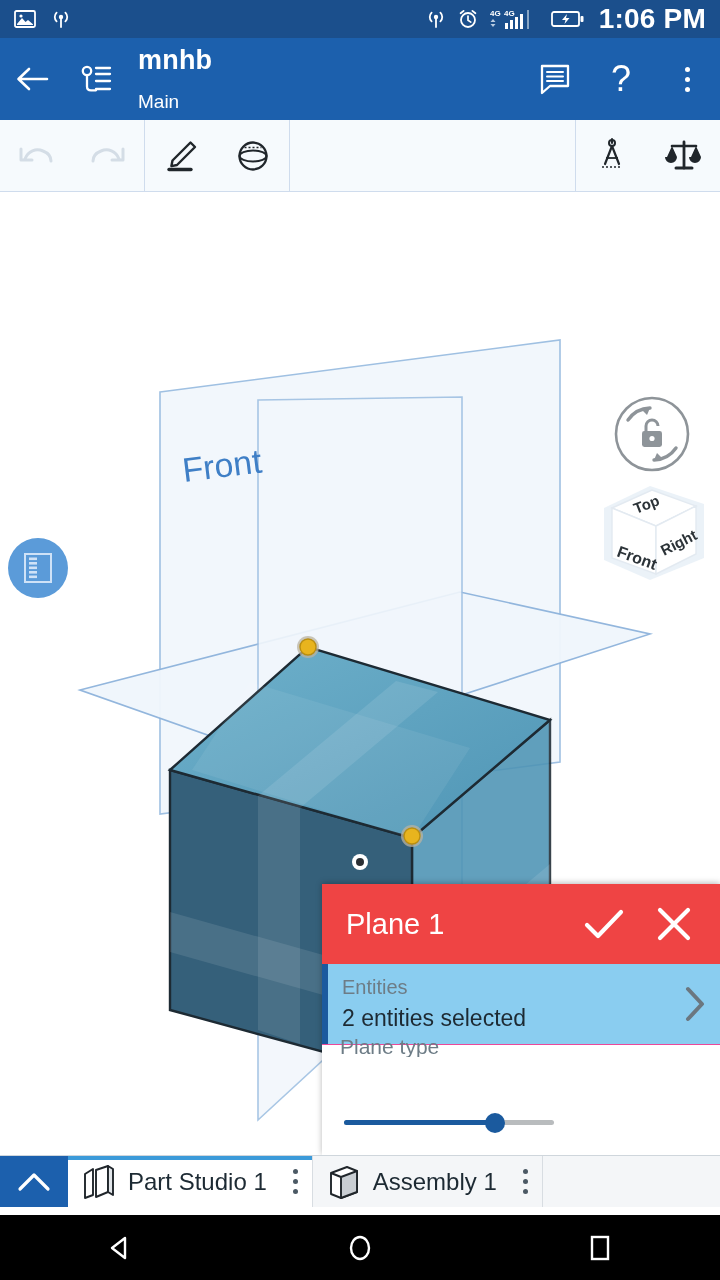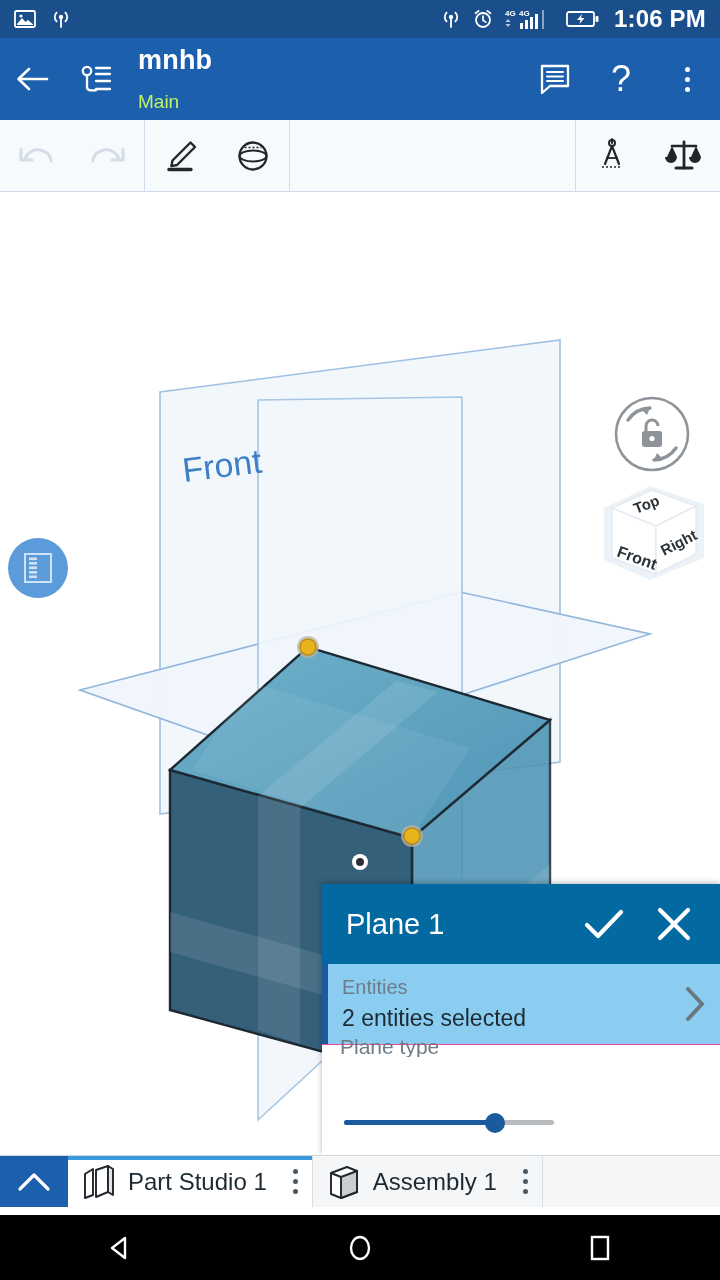--- a/index.html
+++ b/index.html
@@ -12,32 +12,32 @@
   #app { position:relative; width:720px; height:1280px; overflow:hidden; }
 
   
   .statusbar{
     position:absolute; top:0; left:0; width:720px; height:38px;
     background:#1b4f8c; color:#fff;
     display:flex; align-items:center; padding:0 14px;
   }
   .sb-left{ display:flex; align-items:center; gap:14px; }
   .sb-right{ margin-left:auto; display:flex; align-items:center; gap:10px; }
-  .sb-time{ font-size:24px; font-weight:bold; letter-spacing:.2px; margin-left:4px; }
+  .sb-time{ font-size:28px; font-weight:bold; letter-spacing:.2px; margin-left:4px; }
   .sb-ico{ display:block; }
 
   
   .appbar{
     position:absolute; top:38px; left:0; width:720px; height:82px;
     background:#1c60ad; color:#fff; display:flex; align-items:center;
   }
   .ab-btn{ width:64px; height:82px; display:flex; align-items:center; justify-content:center; }
   .ab-title{ margin-left:10px; display:flex; flex-direction:column; justify-content:center; line-height:1.02; }
   .ab-title .t1{ font-size:27px; font-weight:700; letter-spacing:.2px; }
-  .ab-title .t2{ font-size:19px; font-weight:400; color:#bef264; margin-top:18px; }
+  .ab-title .t2{ font-size:19px; font-weight:400; color:#ffffff; margin-top:18px; }
   .ab-right{ margin-left:auto; display:flex; align-items:center; }
   .ab-right .ab-btn{ width:66px; }
   .qmark{ font-size:36px; font-weight:400; line-height:1; }
   .kebab{ display:flex; flex-direction:column; gap:5px; align-items:center; }
   .kebab i{ width:5px; height:5px; background:#fff; border-radius:50%; display:block; }
 
   
   .toolbar{
     position:absolute; top:120px; left:0; width:720px; height:72px;
     background:#f6fafd; border-bottom:1px solid #cfdced;
@@ -64,21 +64,21 @@
   
   .viewcube{ position:absolute; right:8px; top:198px; width:120px; height:190px; }
 
   
   .dialog{
     position:absolute; left:322px; top:884px; width:398px; height:271px;
     background:#ffffff; box-shadow:0 -1px 6px rgba(0,0,0,.28);
     overflow:hidden;
   }
   .dlg-head{
-    height:80px; background:#0369a1; color:#fff;
+    height:80px; background:#ef4444; color:#fff;
     display:flex; align-items:center; padding:0 14px;
   }
   .dlg-title{ font-size:29px; font-weight:400; margin-left:10px; }
   .dlg-actions{ margin-left:auto; display:flex; align-items:center; gap:18px; padding-right:6px; }
   .dlg-act{ width:52px; height:58px; display:flex; align-items:center; justify-content:center; }
 
   .field-row{
     height:80px; background:#8acdf0;
     display:flex; align-items:center; position:relative;
     border-left:6px solid #1b5a9e; padding-left:14px;

